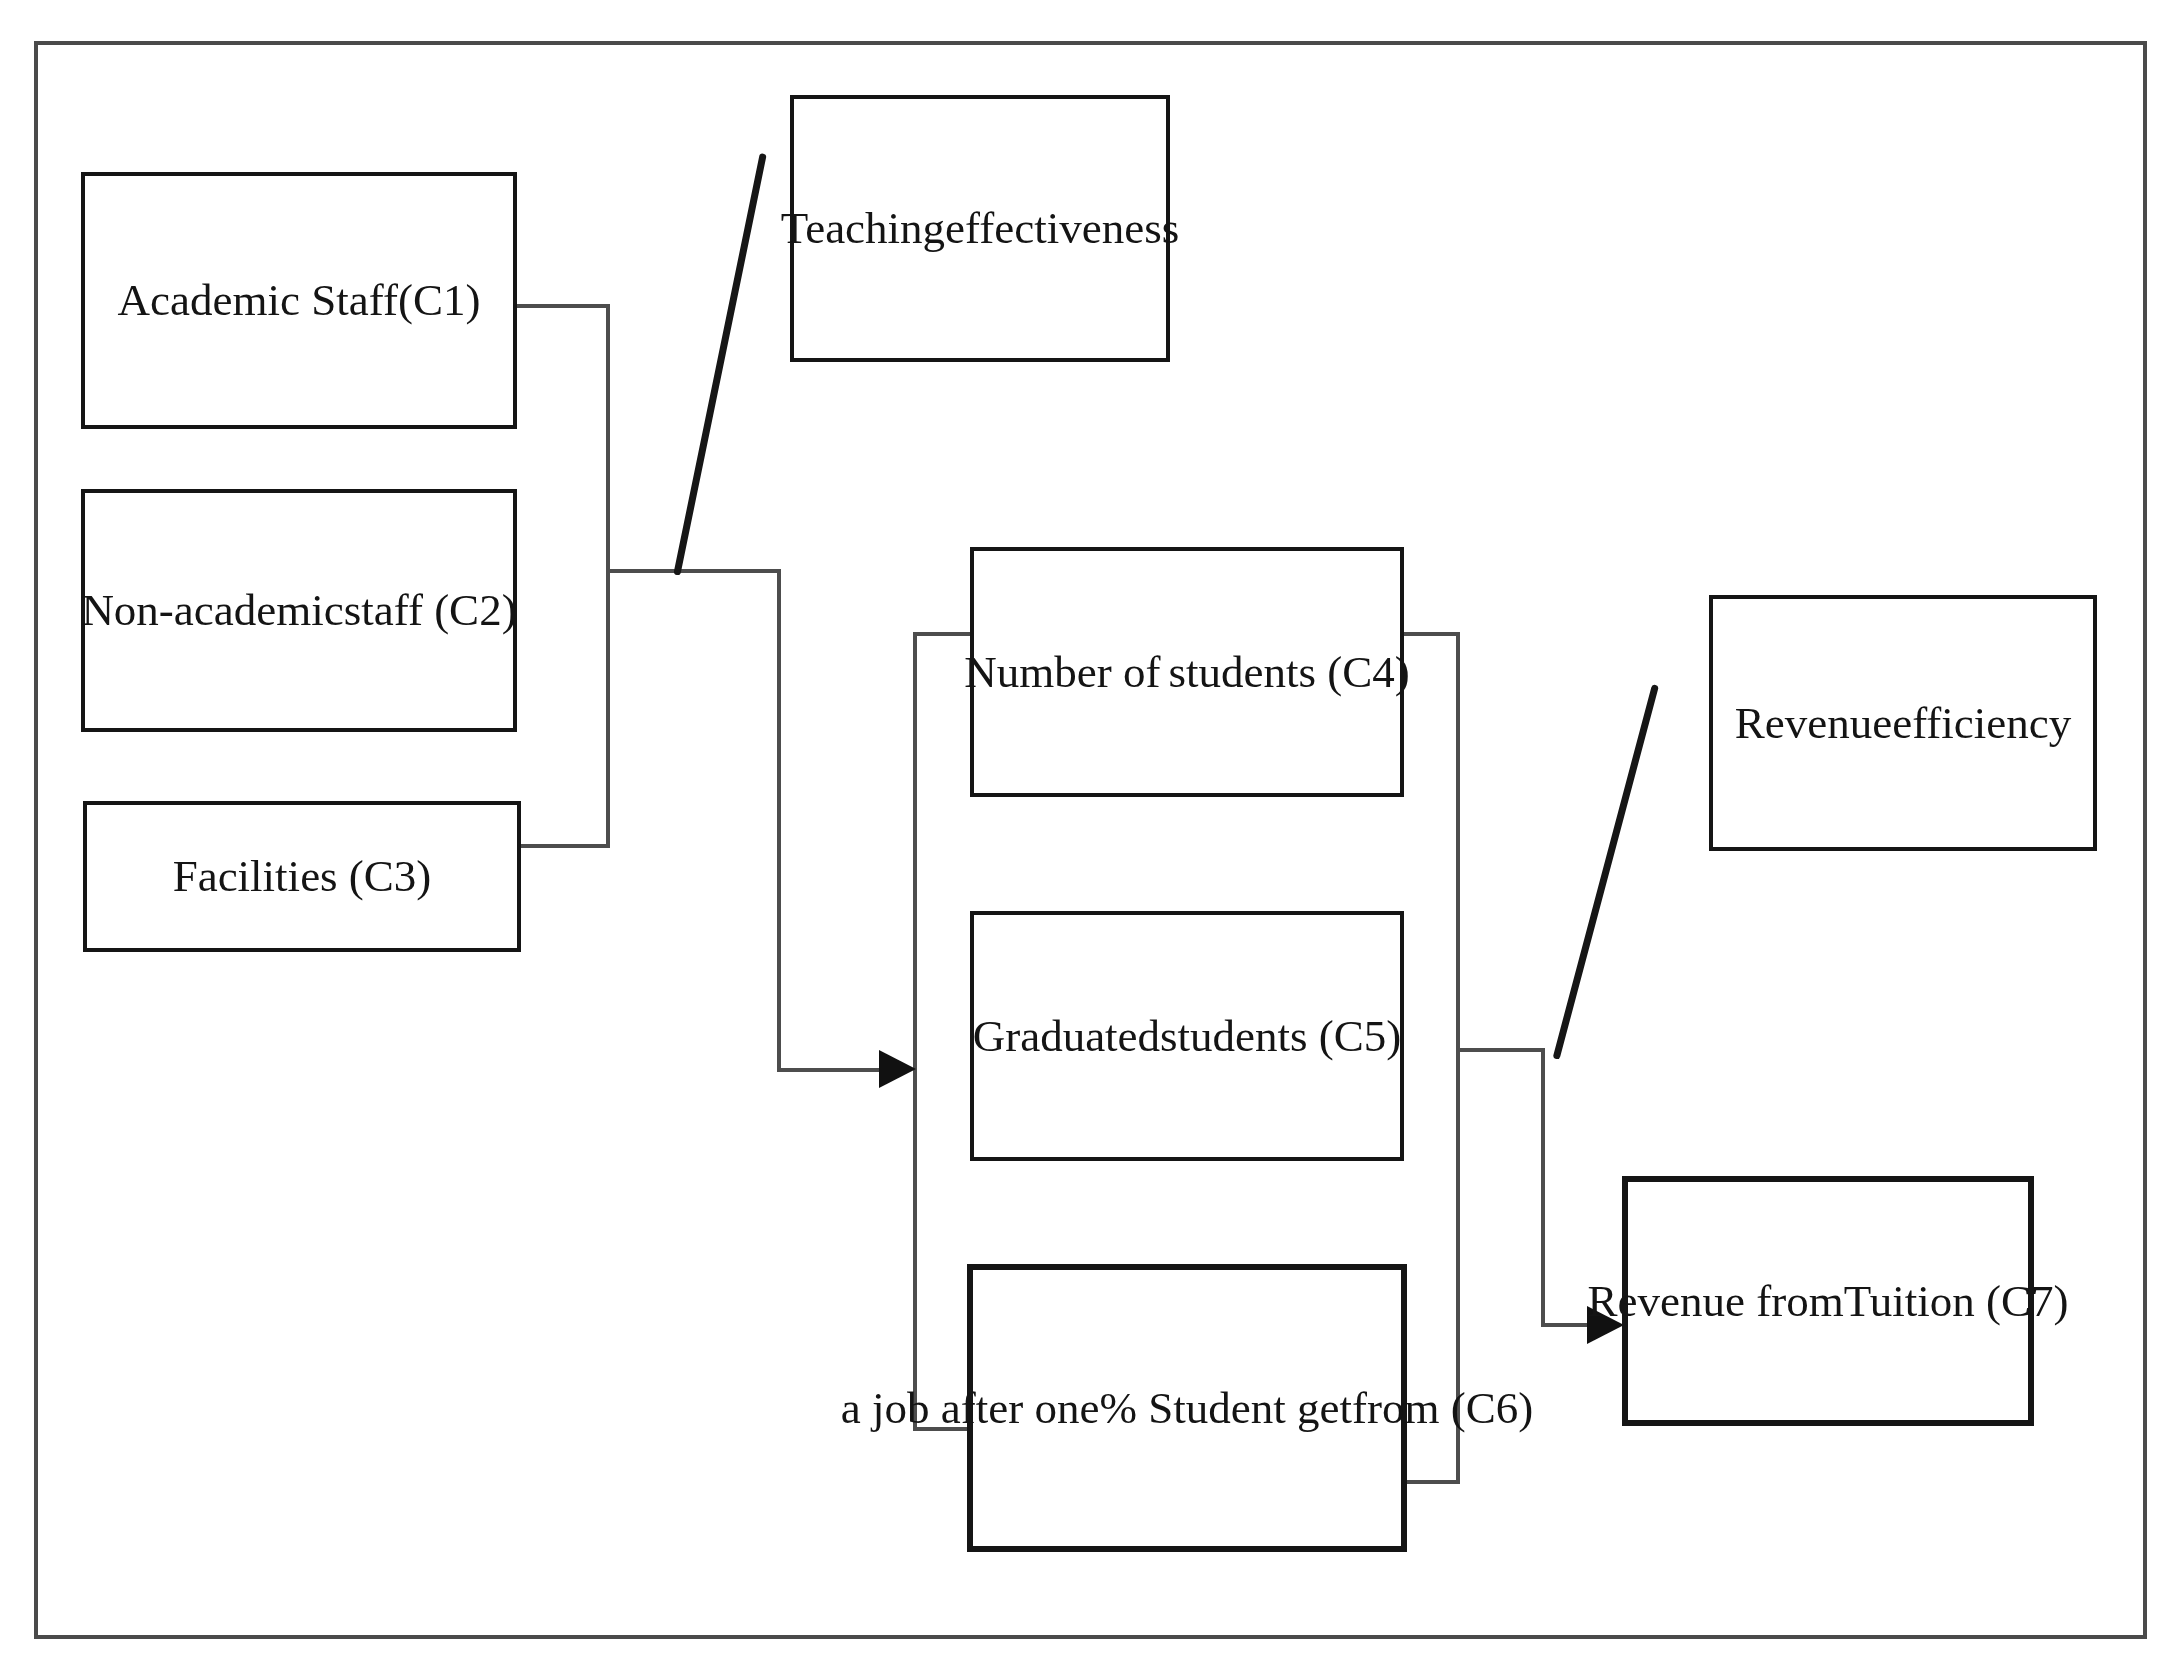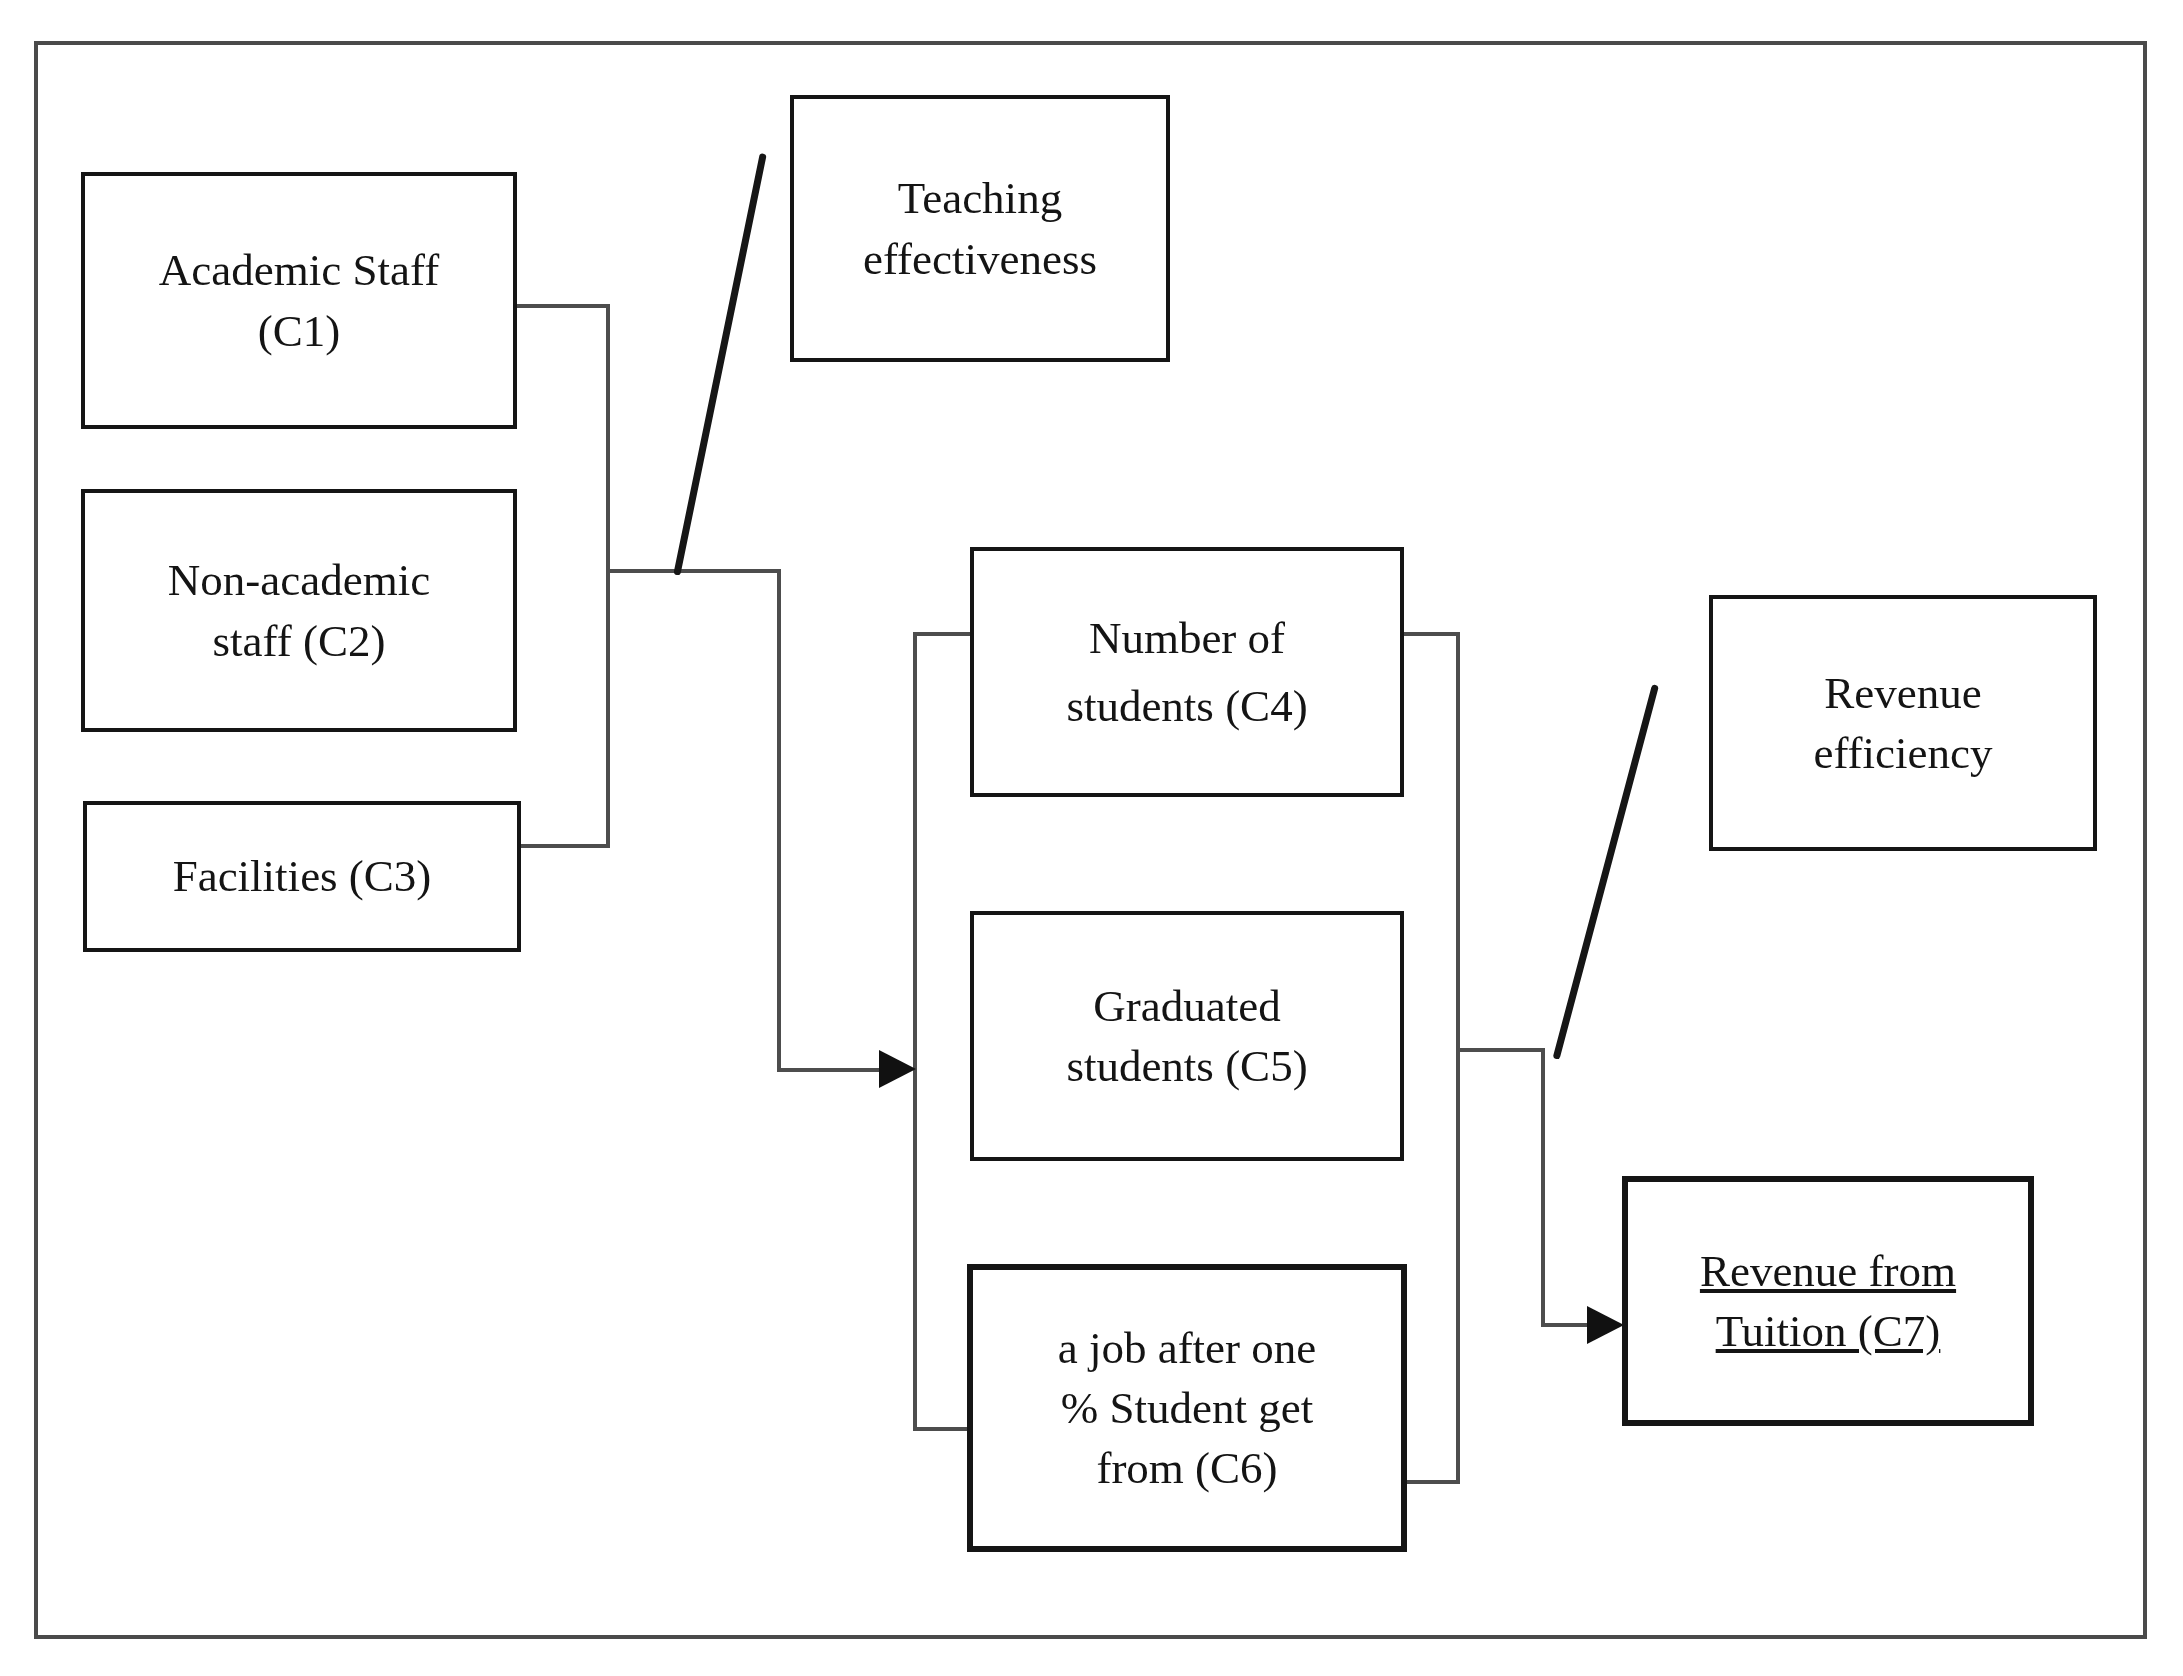--- a/index.html
+++ b/index.html
@@ -14,21 +14,21 @@
   .frame{
     position:absolute;
     border:4.2px solid #4a4a4a;
     background:transparent;
   }
   .node{
     position:absolute;
     border:4.9px solid #151515;
     background:#ffffff;
     display:flex;
-    flex-direction:column;
+    flex-direction:row;
     align-items:center;
     justify-content:center;
     text-align:center;
     box-sizing:border-box;
     z-index:3;
   }
   .node .tl{
     font-size:45px;
     line-height:1.34;
     white-space:nowrap;
@@ -119,19 +119,19 @@
     <div class="tl">a job after one</div>
     <div class="tl">% Student get</div>
     <div class="tl">from (C6)</div>
   </div>
 
   <div class="node" style="left:1709px;top:595px;width:388px;height:256px;">
     <div class="tl">Revenue</div>
     <div class="tl">efficiency</div>
   </div>
 
-  <div class="node" style="left:1622px;top:1176px;width:412px;height:250px;border-width:6.3px;text-decoration:underline;">
+  <div class="node" style="left:1622px;top:1176px;width:412px;height:250px;border-width:6.3px;">
     <div class="tl">Revenue from</div>
     <div class="tl">Tuition (C7)</div>
   </div>
 
 </div>
 
 
 </body></html>

